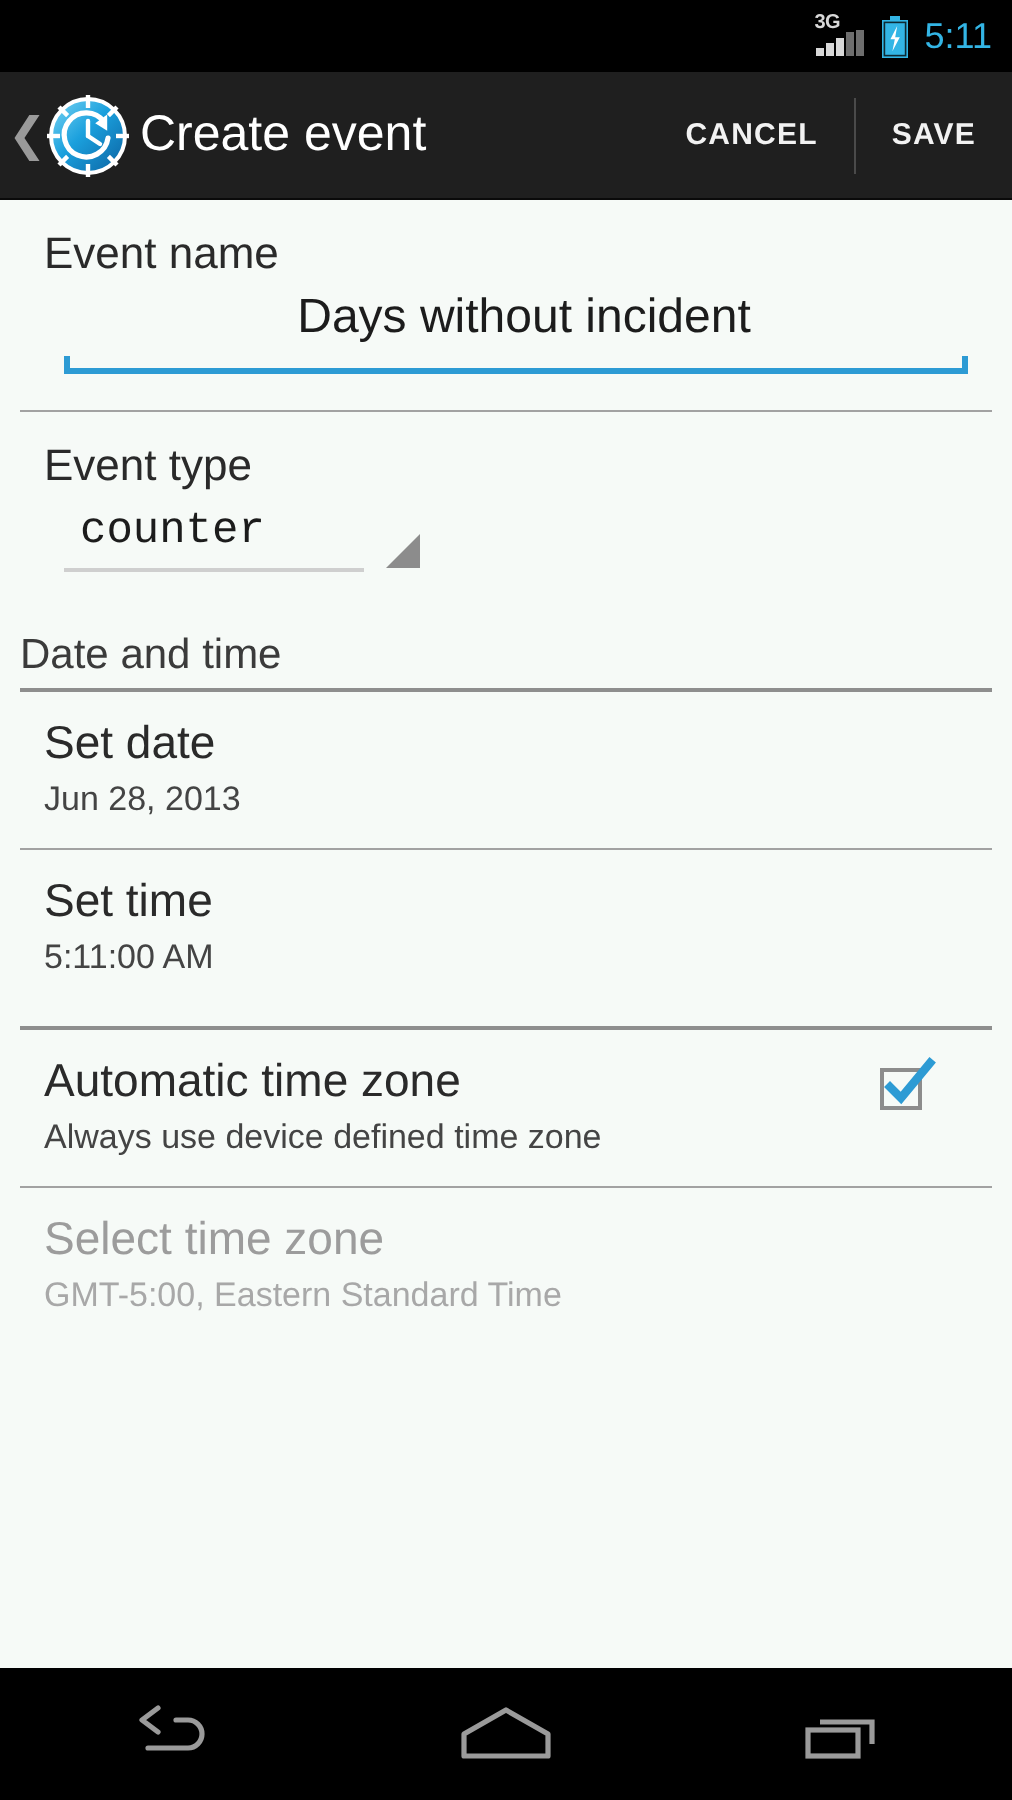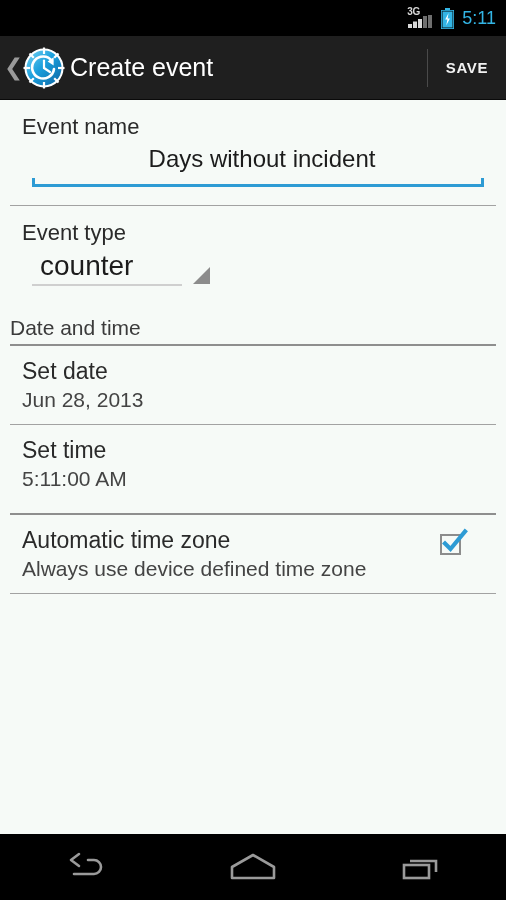--- a/index.html
+++ b/index.html
@@ -160,21 +160,21 @@
     padding: 10px 22px 12px 22px;
     position: relative;
     box-sizing: border-box;
   }
   .row-title {
     font-size: 23px;
     color: #2a2a2a;
     line-height: 30px;
   }
   .row-sub {
-    font-size: 21px;
+    font-size: 17px;
     color: #444444;
     line-height: 24px;
     margin-top: 2px;
   }
   .row.disabled .row-title { color: #9c9c9c; }
   .row.disabled .row-sub { color: #a8a8a8; }
 
   .row-check {
     display: flex;
     align-items: flex-start;
@@ -244,24 +244,25 @@
   .edit-underline .ul-tick-l { left: 0; }
   .edit-underline .ul-tick-r { right: 0; }
 
   .spinner-wrap {
     margin: 4px 0 0 32px;
     width: 150px;
     position: relative;
     padding-bottom: 4px;
   }
   .spinner-value {
-    font-size: 28px;
+    font-size: 22px;
     color: #1c1c1c;
     line-height: 32px;
     padding-left: 8px;
+    font-family: Liberation Mono, monospace;
   }
   .spinner-underline {
     height: 2px;
     background: #cfcfcf;
     margin-top: 2px;
   }
   .spinner-arrow {
     position: absolute;
     right: -28px;
     bottom: 6px;
@@ -350,20 +351,21 @@
       <circle cx="24" cy="24" r="18.5" fill="none" stroke="#ffffff" stroke-width="2"></circle>
       <path d="M32 17 A11 11 0 1 0 34 25" fill="none" stroke="#ffffff" stroke-width="2.6" stroke-linecap="round"></path>
       <polygon points="33.6,13.2 33.6,21.4 27.6,17.6" fill="#ffffff"></polygon>
       <line x1="24" y1="24" x2="24" y2="16.5" stroke="#ffffff" stroke-width="2.2" stroke-linecap="round"></line>
       <line x1="24" y1="24" x2="30" y2="28" stroke="#ffffff" stroke-width="2.2" stroke-linecap="round"></line>
     </svg>
 
     <div class="action-title">Create event</div>
 
     <div class="ab-actions">
+      <div class="ab-btn">CANCEL</div>
       <div class="ab-sep"></div>
       <div class="ab-btn">SAVE</div>
     </div>
   </div>
 
   <div class="content">
 
     <div class="field-label">Event name</div>
     <div class="edit-wrap">
       <div class="edit-value">Days without incident</div>
@@ -413,20 +415,24 @@
       <div class="checkbox">
         <div class="box"></div>
         <svg class="tick" viewBox="0 0 30 30">
           <path d="M7 16.5 L12.5 22 L27 4.5" fill="none" stroke="#2d9bd4" stroke-width="4.2" stroke-linecap="square" stroke-linejoin="miter"></path>
         </svg>
       </div>
     </div>
 
     <div class="divider"></div>
 
+    <div class="row disabled">
+      <div class="row-title">Select time zone</div>
+      <div class="row-sub">GMT-5:00, Eastern Standard Time</div>
+    </div>
 
   </div>
 
   <div class="nav-bar">
 
     <div class="nav-btn">
       <svg width="52" height="34" viewBox="0 0 52 34">
         <path d="M30 10 H36 a7 7 0 0 1 0 14 H16" fill="none" stroke="#9a9a9a" stroke-width="2.6" stroke-linecap="round"></path>
         <polyline points="21,4 13,10 21,16" fill="none" stroke="#9a9a9a" stroke-width="2.6" stroke-linecap="round" stroke-linejoin="round"></polyline>
       </svg>

